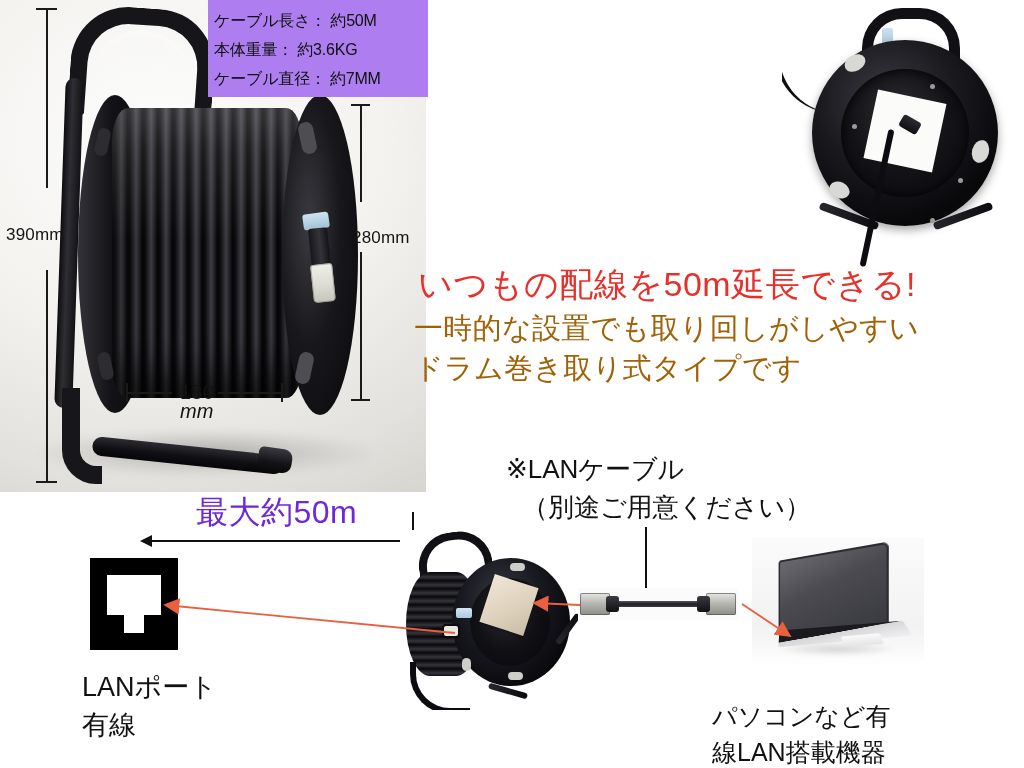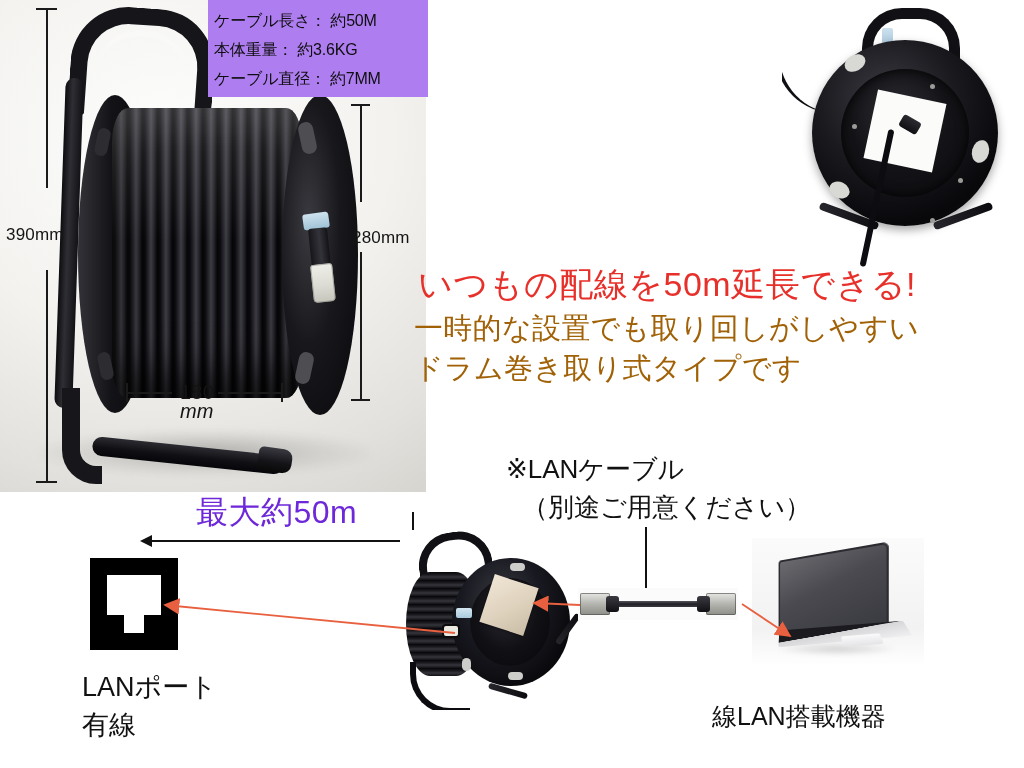--- a/index.html
+++ b/index.html
@@ -566,20 +566,21 @@
     <div class="abs lc-boot right"></div>
   </div>
 
   <div id="photo-laptop" class="abs">
     <div class="abs lt-shadow"></div>
     <div class="abs lt-screen"></div>
     <div class="abs lt-base"></div>
     <div class="abs lt-trackpad"></div>
   </div>
   <div class="abs label-pc">
+    <div>パソコンなど有</div>
     <div>線LAN搭載機器</div>
   </div>
 
   <svg class="abs" style="left:0; top:0; width:1024px; height:768px; pointer-events:none;">
     <defs>
       <marker id="rhead" markerWidth="9" markerHeight="9" refX="8" refY="4.5" orient="auto">
         <path d="M0,0 L9,4.5 L0,9 z" fill="#e8603f"></path>
       </marker>
     </defs>
 

